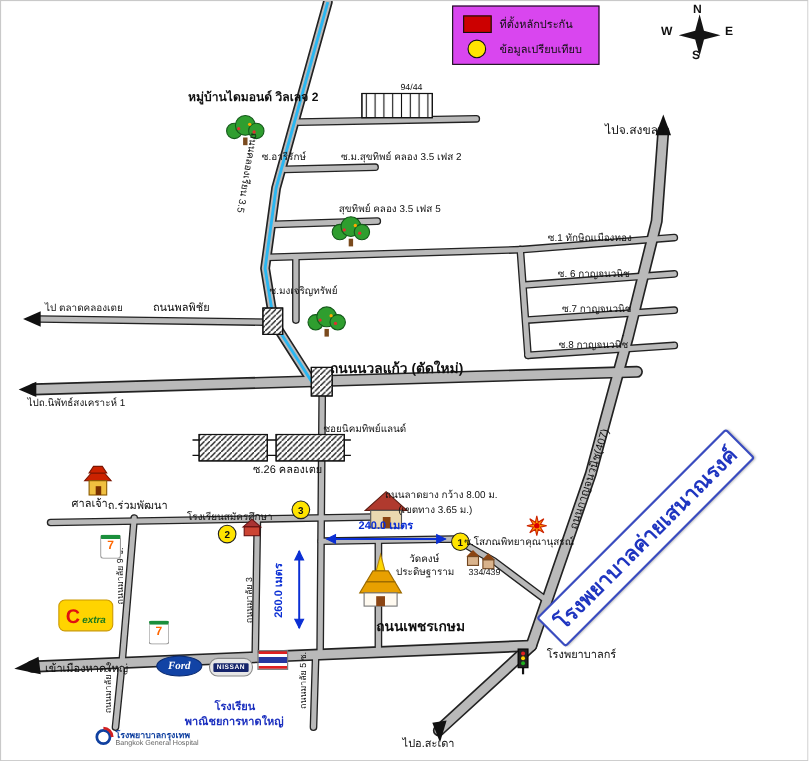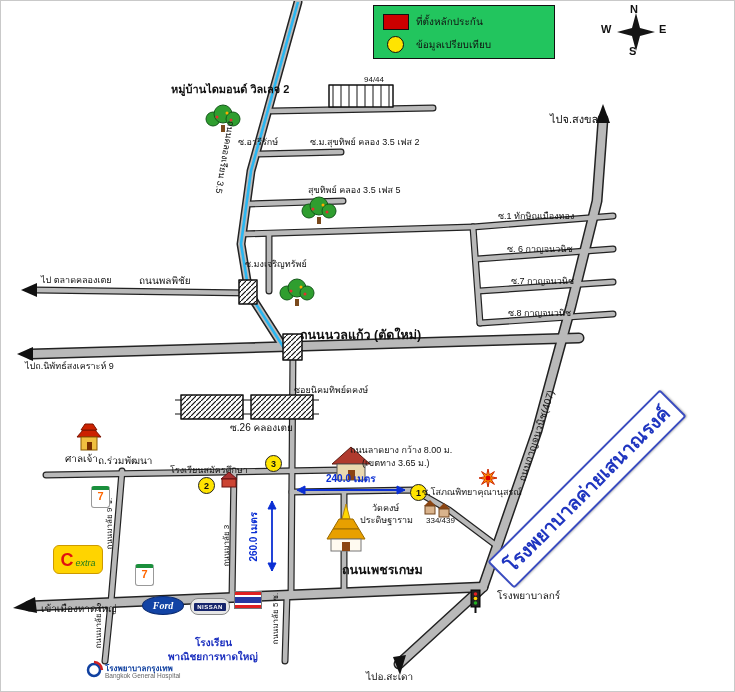--- a/index.html
+++ b/index.html
@@ -5,37 +5,37 @@
   html,body{margin:0;padding:0;background:#fff;}
   #stage{position:relative;width:735px;height:692px;background:#ffffff;overflow:hidden;
          font-family:"Liberation Sans","DejaVu Sans",sans-serif;border:1px solid #c9c9c9;box-sizing:border-box;}
   svg{position:absolute;left:0;top:0;}
   .lbl{position:absolute;white-space:nowrap;color:#101010;font-size:10px;line-height:1.15;}
   .s8{font-size:8px}.s9{font-size:9px}.s11{font-size:11px}.s12{font-size:12.5px}
   .b{font-weight:bold}
   .blue{color:#0b2fd4}
   .navy{color:#1b2fbf}
   
-  .legend{position:absolute;left:372px;top:4px;width:132px;height:52px;background:#22c55e;border:1px solid #111;padding-left:48px;}
+  .legend{position:absolute;left:410px;top:4px;width:132px;height:52px;background:#d946ef;border:1px solid #111;}
   .legend .sw{position:absolute;left:9px;top:8px;width:24px;height:14px;background:#cc0000;border:1px solid #111;}
   .legend .yc{position:absolute;left:13px;top:30px;width:15px;height:15px;border-radius:50%;background:#ffe400;border:1px solid #111;}
   .legend .lt{position:absolute;left:42px;font-size:10px;color:#101010;white-space:nowrap;}
   
   .compass{position:absolute;left:600px;top:2px;width:70px;height:58px;}
   .compass span{position:absolute;font-size:11px;font-weight:bold;color:#111;}
   
   .ycirc{position:absolute;width:15px;height:15px;border-radius:50%;background:#ffe400;border:1px solid #222;
          font-size:9px;font-weight:bold;color:#111;display:flex;align-items:center;justify-content:center;}
   
   .seven{position:absolute;width:17px;height:17px;background:#fff;border:1px solid #999;border-top:4px solid #1a8f3c;
          border-radius:3px;color:#f60;font-weight:bold;font-size:11px;text-align:center;line-height:12px;box-sizing:content-box;}
   .bigc{position:absolute;left:52px;top:544px;width:48px;height:27px;background:#ffd400;border:1px solid #cc9900;
         border-radius:6px;display:flex;align-items:center;justify-content:center;gap:2px;}
   .bigc .c{color:#e01010;font-size:18px;font-weight:bold;line-height:1;}
-  .bigc .x{color:#1c7a1c;font-size:9px;font-style:italic;font-weight:normal;margin-top:7px;}
+  .bigc .x{color:#1c7a1c;font-size:9px;font-style:italic;font-weight:bold;margin-top:7px;}
   .ford{position:absolute;left:141px;top:595px;width:40px;height:17px;background:#1243a5;border:1px solid #0a2a70;
         border-radius:50%;color:#fff;font-style:italic;font-weight:bold;font-size:10px;display:flex;align-items:center;
         justify-content:center;font-family:"Liberation Serif","DejaVu Serif",serif;}
   .nissan{position:absolute;left:189px;top:597px;width:38px;height:15px;background:#e6e6e6;border:1px solid #888;
           border-radius:8px;display:flex;align-items:center;justify-content:center;}
   .nissan .bar{background:#15246b;color:#fff;font-size:6px;font-weight:bold;letter-spacing:.5px;padding:1px 3px;border-radius:1px;}
   .flagshop{position:absolute;left:233px;top:590px;width:26px;height:16px;border:1px solid #777;
             background:linear-gradient(to bottom,#e02020 0 17%,#fff 17% 33%,#2637a0 33% 67%,#fff 67% 83%,#e02020 83% 100%);}
   
   .hsign{position:absolute;left:464px;top:469px;width:240px;height:34px;transform:rotate(-45deg);background:#fff;
@@ -273,22 +273,22 @@
   <span class="lbl s9" style="left:307px;top:184px">สุขทิพย์ คลอง 3.5 เฟส 5</span>
   <span class="lbl s11" style="left:549px;top:112px">ไปจ.สงขลา</span>
   <span class="lbl s9" style="left:497px;top:210px">ซ.1 ทักษิณเมืองทอง</span>
   <span class="lbl s9" style="left:506px;top:243px">ซ. 6 กาญจนวนิช</span>
   <span class="lbl s9" style="left:510px;top:275px">ซ.7 กาญจนวนิช</span>
   <span class="lbl s9" style="left:507px;top:307px">ซ.8 กาญจนวนิช</span>
   <span class="lbl s9" style="left:40px;top:274px">ไป ตลาดคลองเตย</span>
   <span class="lbl" style="left:138px;top:274px">ถนนพลพิชัย</span>
   <span class="lbl s9" style="left:244px;top:258px">ซ.มงเจริญทรัพย์</span>
   <span class="lbl s12 b" style="left:299px;top:327px">ถนนนวลแก้ว (ตัดใหม่)</span>
-  <span class="lbl s9" style="left:24px;top:360px">ไปถ.นิพัทธ์สงเคราะห์ 9</span>
-  <span class="lbl s9" style="left:293px;top:384px">ซอยนิคมทิพย์ดคงษ์</span>
+  <span class="lbl s9" style="left:24px;top:360px">ไปถ.นิพัทธ์สงเคราะห์ 1</span>
+  <span class="lbl s9" style="left:293px;top:384px">ซอยนิคมทิพย์แลนด์</span>
   <span class="lbl" style="left:229px;top:421px">ซ.26 คลองเตย</span>
   <span class="lbl" style="left:64px;top:452px">ศาลเจ้า</span>
   <span class="lbl" style="left:97px;top:454px">ถ.ร่วมพัฒนา</span>
   <span class="lbl s9" style="left:169px;top:464px">โรงเรียนสมัครศึกษา</span>
   <span class="lbl s9" style="left:349px;top:444px">ถนนลาดยาง กว้าง 8.00 ม.</span>
   <span class="lbl s9" style="left:361px;top:457px">(เขตทาง 3.65 ม.)</span>
   <span class="lbl b blue" style="left:325px;top:472px">240.0 เมตร</span>
   <span class="lbl s9" style="left:421px;top:486px">ซ.โสภณพิทยาคุณานุสรณ์</span>
   <span class="lbl s9" style="left:371px;top:502px">วัดคงษ์</span>
   <span class="lbl s9" style="left:359px;top:514px">ประดิษฐาราม</span>

